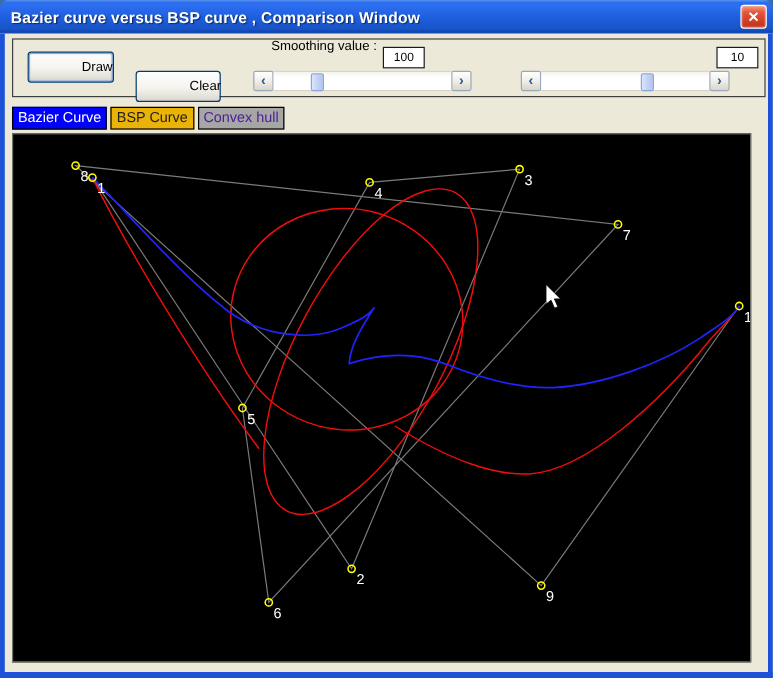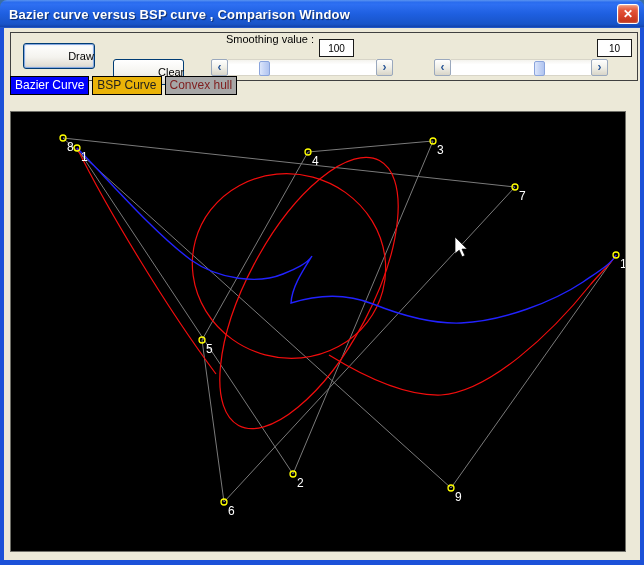--- a/index.html
+++ b/index.html
@@ -72,21 +72,21 @@
     background:linear-gradient(180deg,#f4f3ee 0%,#ffffff 30%,#ffffff 100%);
     border-top:1px solid #d8d5c8; border-bottom:1px solid #d8d5c8;
   }
   .sb-thumb {
     position:absolute; top:0; width:11px; height:15px; margin-top:0.5px;
     background:linear-gradient(90deg,#dce6fb 0%,#c4d3f5 50%,#b0c4f0 100%);
     border:1px solid #8aa4dc; border-radius:2px;
   }
 
   
-  .legend { position:absolute; left:6px; top:48px; display:flex; gap:3px;align-items:center; }
+  .legend { position:absolute; left:6px; top:61px; display:flex; gap:3px;align-items:center; }
   .badge {
     border:1px solid #000; font-size:12px; padding:1px 4px 2px 4px; height:19px;
     line-height:15px; white-space:nowrap;
   }
 
   
   .canvas {
     position:absolute; left:6px; top:83px; width:616px; height:441px;
     border:1px solid #6f6f68; background:#000;
   }
@@ -128,21 +128,21 @@
         <div class="sb-track">
           <div class="sb-thumb" style="left:83px"></div>
         </div>
         <div class="sb-btn"><span>›</span></div>
       </div>
     </div>
 
     <div class="legend">
       <span class="badge" style="background:#0000fd;color:#ffffff">Bazier Curve</span>
       <span class="badge" style="background:#eab308;color:#1f1f1f">BSP Curve</span>
-      <span class="badge" style="background:#a6a6a6;color:#7f1d1d">Convex hull</span>
+      <span class="badge" style="background:#a6a6a6;color:#4c1d95">Convex hull</span>
     </div>
 
     <div class="canvas">
       <svg id="plot" width="614" height="439" viewBox="0 0 614 439">
           <polyline points="66,36 282,362 422,29 297,40 191,228 213,390 504,75 52,26 440,376 605,143" fill="none" stroke="#7a7a7a" stroke-width="1"></polyline>
           <ellipse cx="278" cy="154" rx="97" ry="92" transform="rotate(15 278 154)" fill="none" stroke="#f20d0d" stroke-width="1.2"></ellipse>
           <ellipse cx="298" cy="181" rx="150" ry="62" transform="rotate(118 298 181)" fill="none" stroke="#f20d0d" stroke-width="1.2"></ellipse>
           <path d="M 66 36 C 95 95 155 195 205 262" fill="none" stroke="#f20d0d" stroke-width="1.2"></path>
           <path d="M 318 243 C 365 272 400 284 430 283 C 478 280 540 222 580 172 C 592 158 600 152 605 143" fill="none" stroke="#f20d0d" stroke-width="1.2"></path>
           <path d="M 66 36 C 95 65 140 118 180 148 C 208 168 248 172 272 162 C 284 157 296 152 301 144 C 291 160 281 175 280 191 C 302 184 332 180 362 192 C 392 204 422 212 450 211 C 492 209 542 190 572 170 C 588 159 600 152 605 143" fill="none" stroke="#2222ff" stroke-width="1.4"></path>

